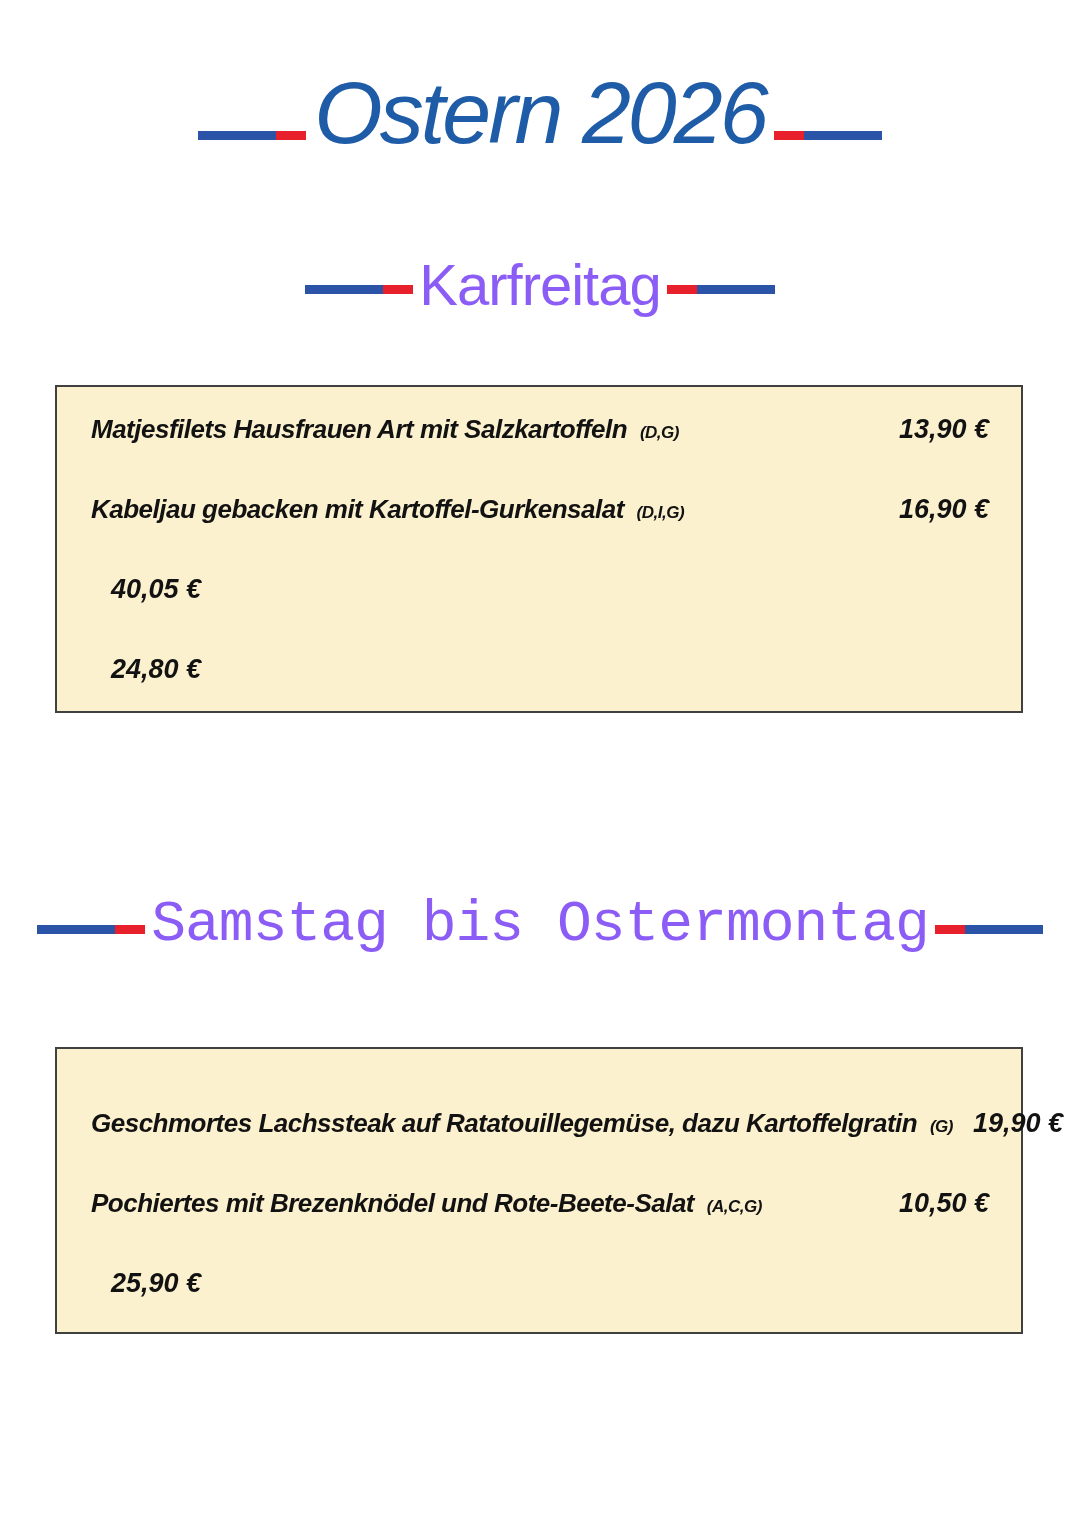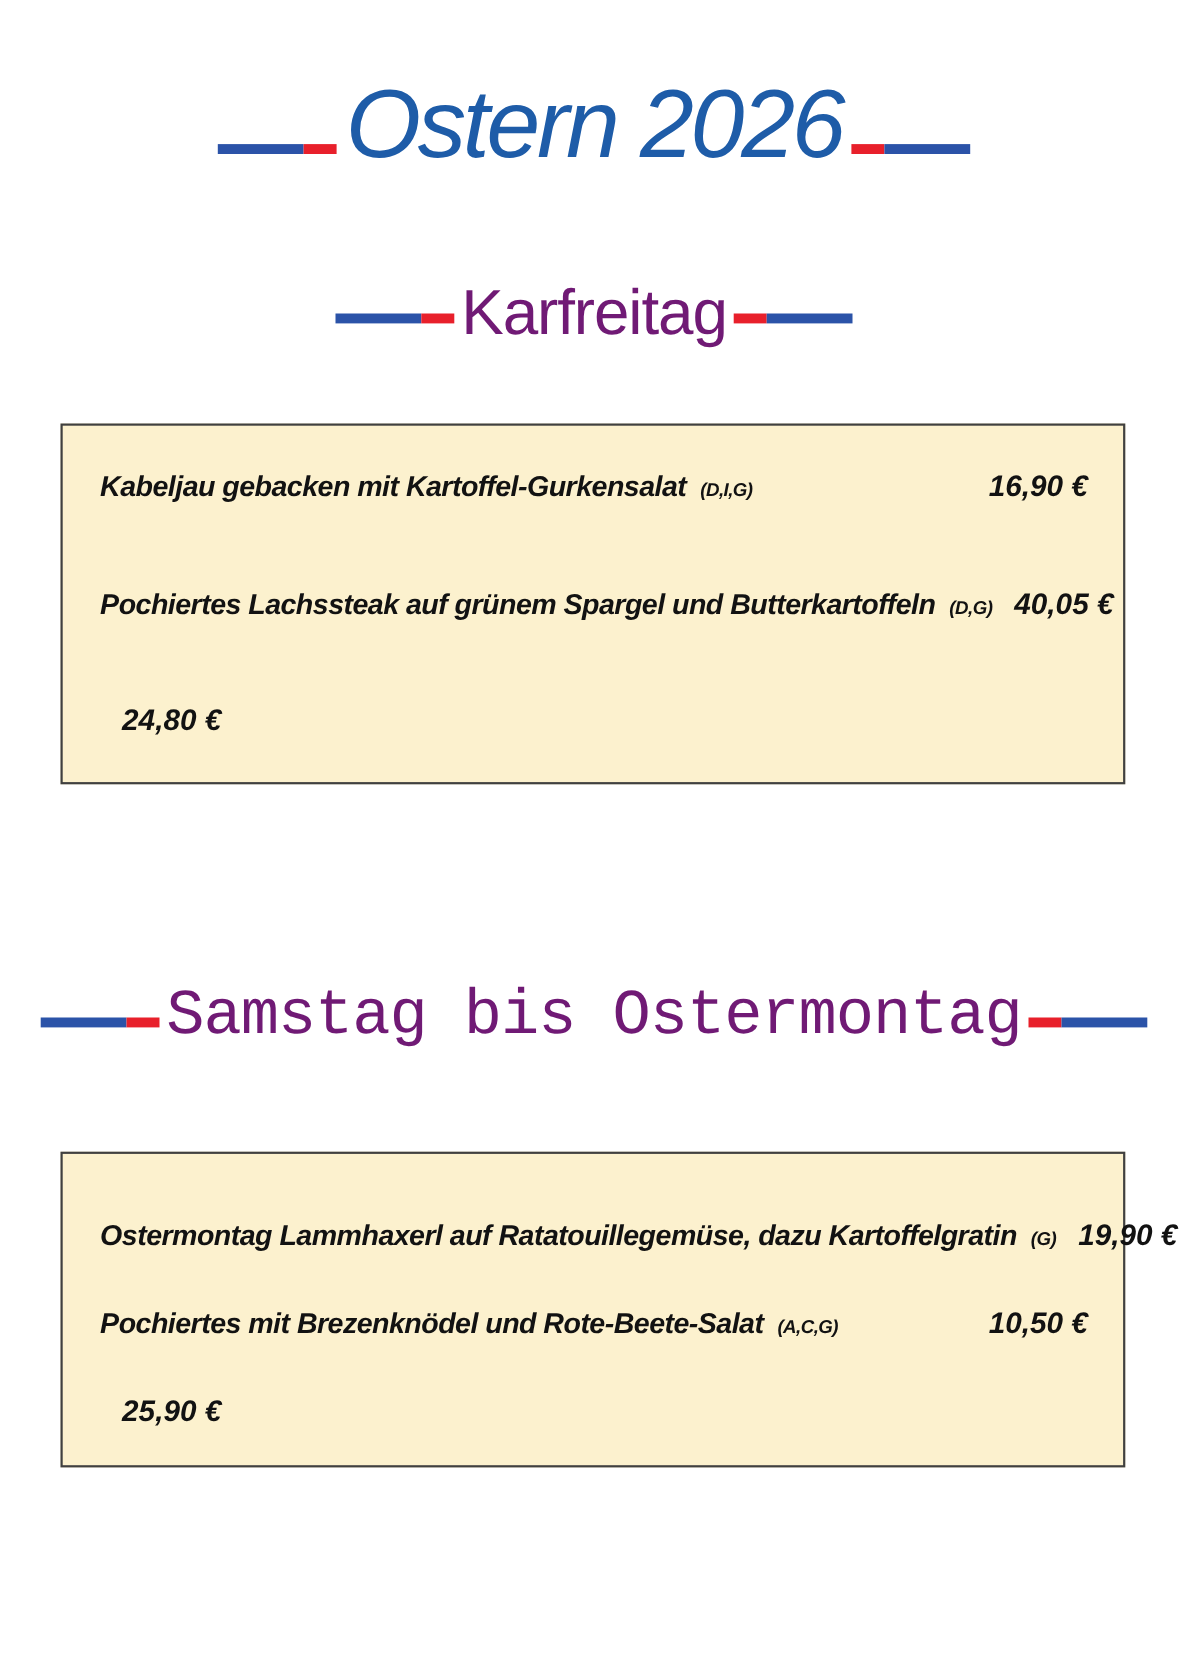--- a/index.html
+++ b/index.html
@@ -39,21 +39,21 @@
     white-space: nowrap;
   }
 
   .section-heading-row { height: 105px; }
   .heading1-row { top: 232px; }
   .heading2-row { top: 872px; font-family: Liberation Mono, monospace; }
   .section-heading-row .bar { transform: translateY(5px); }
   .section-heading-text {
     font-size: 58px;
     font-weight: normal;
-    color: #701a75;
+    color: #8b5cf6;
     letter-spacing: -1px;
     margin: 0 6px;
     white-space: nowrap;
   }
 
   
   .menu-box {
     position: absolute;
     left: 55px;
     width: 968px;
@@ -114,49 +114,52 @@
     <span class="bar blue long"></span>
     <span class="bar red short"></span>
     <span class="section-heading-text">Karfreitag</span>
     <span class="bar red short"></span>
     <span class="bar blue long"></span>
   </div>
 
   <div class="menu-box box1">
     <div class="menu-row">
       <div class="dish">
+        <span>Matjesfilets Hausfrauen Art mit Salzkartoffeln</span>
+        <span class="allergens">(D,G)</span>
+      </div>
+      <div class="price">13,90 €</div>
+    </div>
+    <div class="menu-row">
+      <div class="dish">
         <span>Kabeljau gebacken mit Kartoffel-Gurkensalat</span>
         <span class="allergens">(D,I,G)</span>
       </div>
       <div class="price">16,90 €</div>
     </div>
     <div class="menu-row">
-      <div class="dish">
-        <span>Pochiertes Lachssteak auf grünem Spargel und Butterkartoffeln</span>
-        <span class="allergens">(D,G)</span>
-      </div>
       <div class="price">40,05 €</div>
     </div>
     <div class="menu-row">
       <div class="price">24,80 €</div>
     </div>
   </div>
 
   <div class="heading-row section-heading-row heading2-row">
     <span class="bar blue long"></span>
     <span class="bar red short"></span>
     <span class="section-heading-text">Samstag bis Ostermontag</span>
     <span class="bar red short"></span>
     <span class="bar blue long"></span>
   </div>
 
   <div class="menu-box box2">
     <div class="menu-row">
       <div class="dish">
-        <span>Ostermontag Lammhaxerl auf Ratatouillegemüse, dazu Kartoffelgratin</span>
+        <span>Geschmortes Lachssteak auf Ratatouillegemüse, dazu Kartoffelgratin</span>
         <span class="allergens">(G)</span>
       </div>
       <div class="price">19,90 €</div>
     </div>
     <div class="menu-row">
       <div class="dish">
         <span>Pochiertes mit Brezenknödel und Rote-Beete-Salat</span>
         <span class="allergens">(A,C,G)</span>
       </div>
       <div class="price">10,50 €</div>

